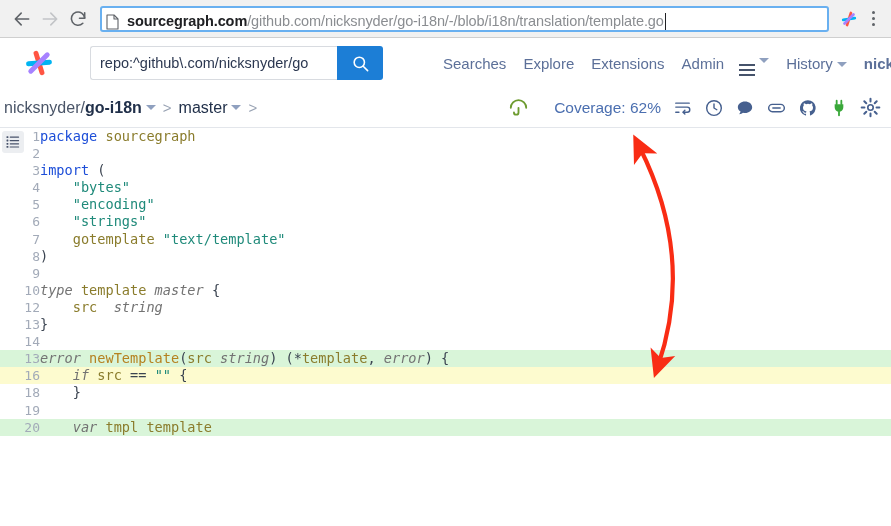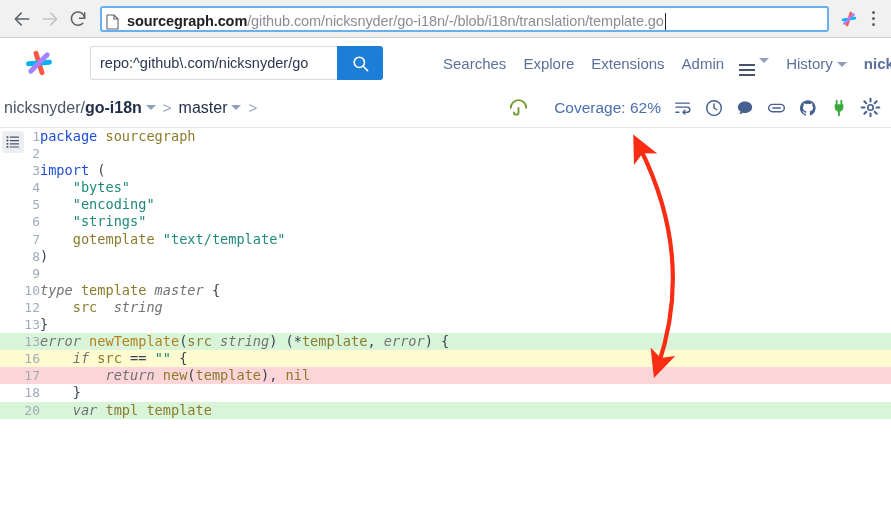--- a/index.html
+++ b/index.html
@@ -442,35 +442,39 @@
           <td class="lc"><span class="kw2">type</span><span class="pl"> </span><span class="id">template</span><span class="pl"> </span><span class="kw2">master</span><span class="pl"> {</span></td>
         </tr>
         <tr class="">
           <td class="ln">12</td>
           <td class="lc"><span class="pl">    </span><span class="id">src</span><span class="pl">  </span><span class="kw2">string</span></td>
         </tr>
         <tr class="">
           <td class="ln">13</td>
           <td class="lc"><span class="pl">}</span></td>
         </tr>
+        <tr class="">
+          <td class="ln">14</td>
+          <td class="lc">&nbsp;</td>
+        </tr>
         <tr class="hl-green">
           <td class="ln">13</td>
           <td class="lc"><span class="kw2">error</span><span class="pl"> </span><span class="fn">newTemplate</span><span class="pl">(</span><span class="id">src</span><span class="pl"> </span><span class="kw2">string</span><span class="pl">) (*</span><span class="id">template</span><span class="pl">, </span><span class="kw2">error</span><span class="pl">) {</span></td>
         </tr>
         <tr class="hl-yellow">
           <td class="ln">16</td>
           <td class="lc"><span class="pl">    </span><span class="kw2">if</span><span class="pl"> </span><span class="id">src</span><span class="pl"> == </span><span class="str">""</span><span class="pl"> {</span></td>
         </tr>
-        <tr class="hl-red">
-          <td class="ln">17</td>
-          <td class="lc"><span class="pl">        </span><span class="kw2">return</span><span class="pl"> </span><span class="id">new</span><span class="pl">(</span><span class="id">template</span><span class="pl">), </span><span class="id">nil</span></td>
-        </tr>
         <tr class="">
           <td class="ln">18</td>
           <td class="lc"><span class="pl">    }</span></td>
+        </tr>
+        <tr class="">
+          <td class="ln">19</td>
+          <td class="lc">&nbsp;</td>
         </tr>
         <tr class="hl-green">
           <td class="ln">20</td>
           <td class="lc"><span class="pl">    </span><span class="kw2">var</span><span class="pl"> </span><span class="id">tmpl</span><span class="pl"> </span><span class="id">template</span></td>
         </tr>
       </tbody>
   </table>
 
   <svg class="arrow-overlay" viewBox="0 0 891 328">
     <defs>

